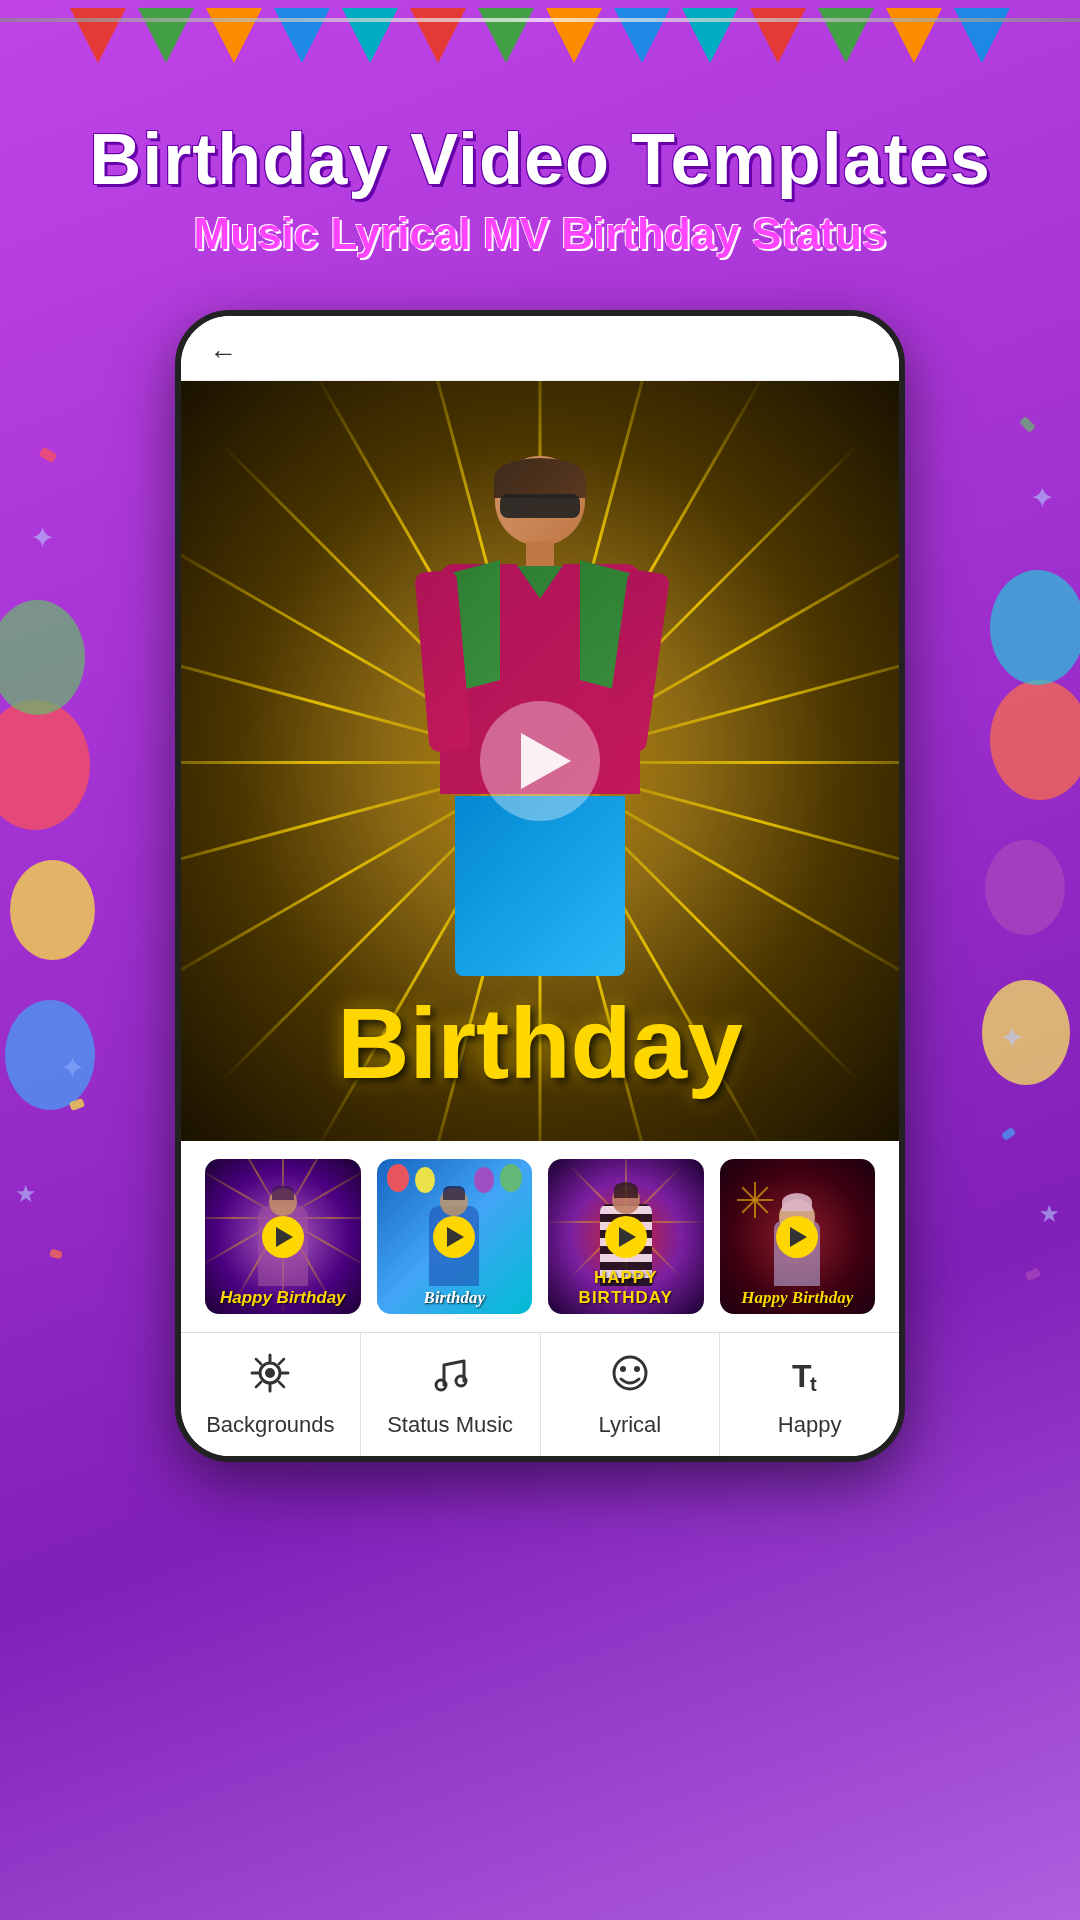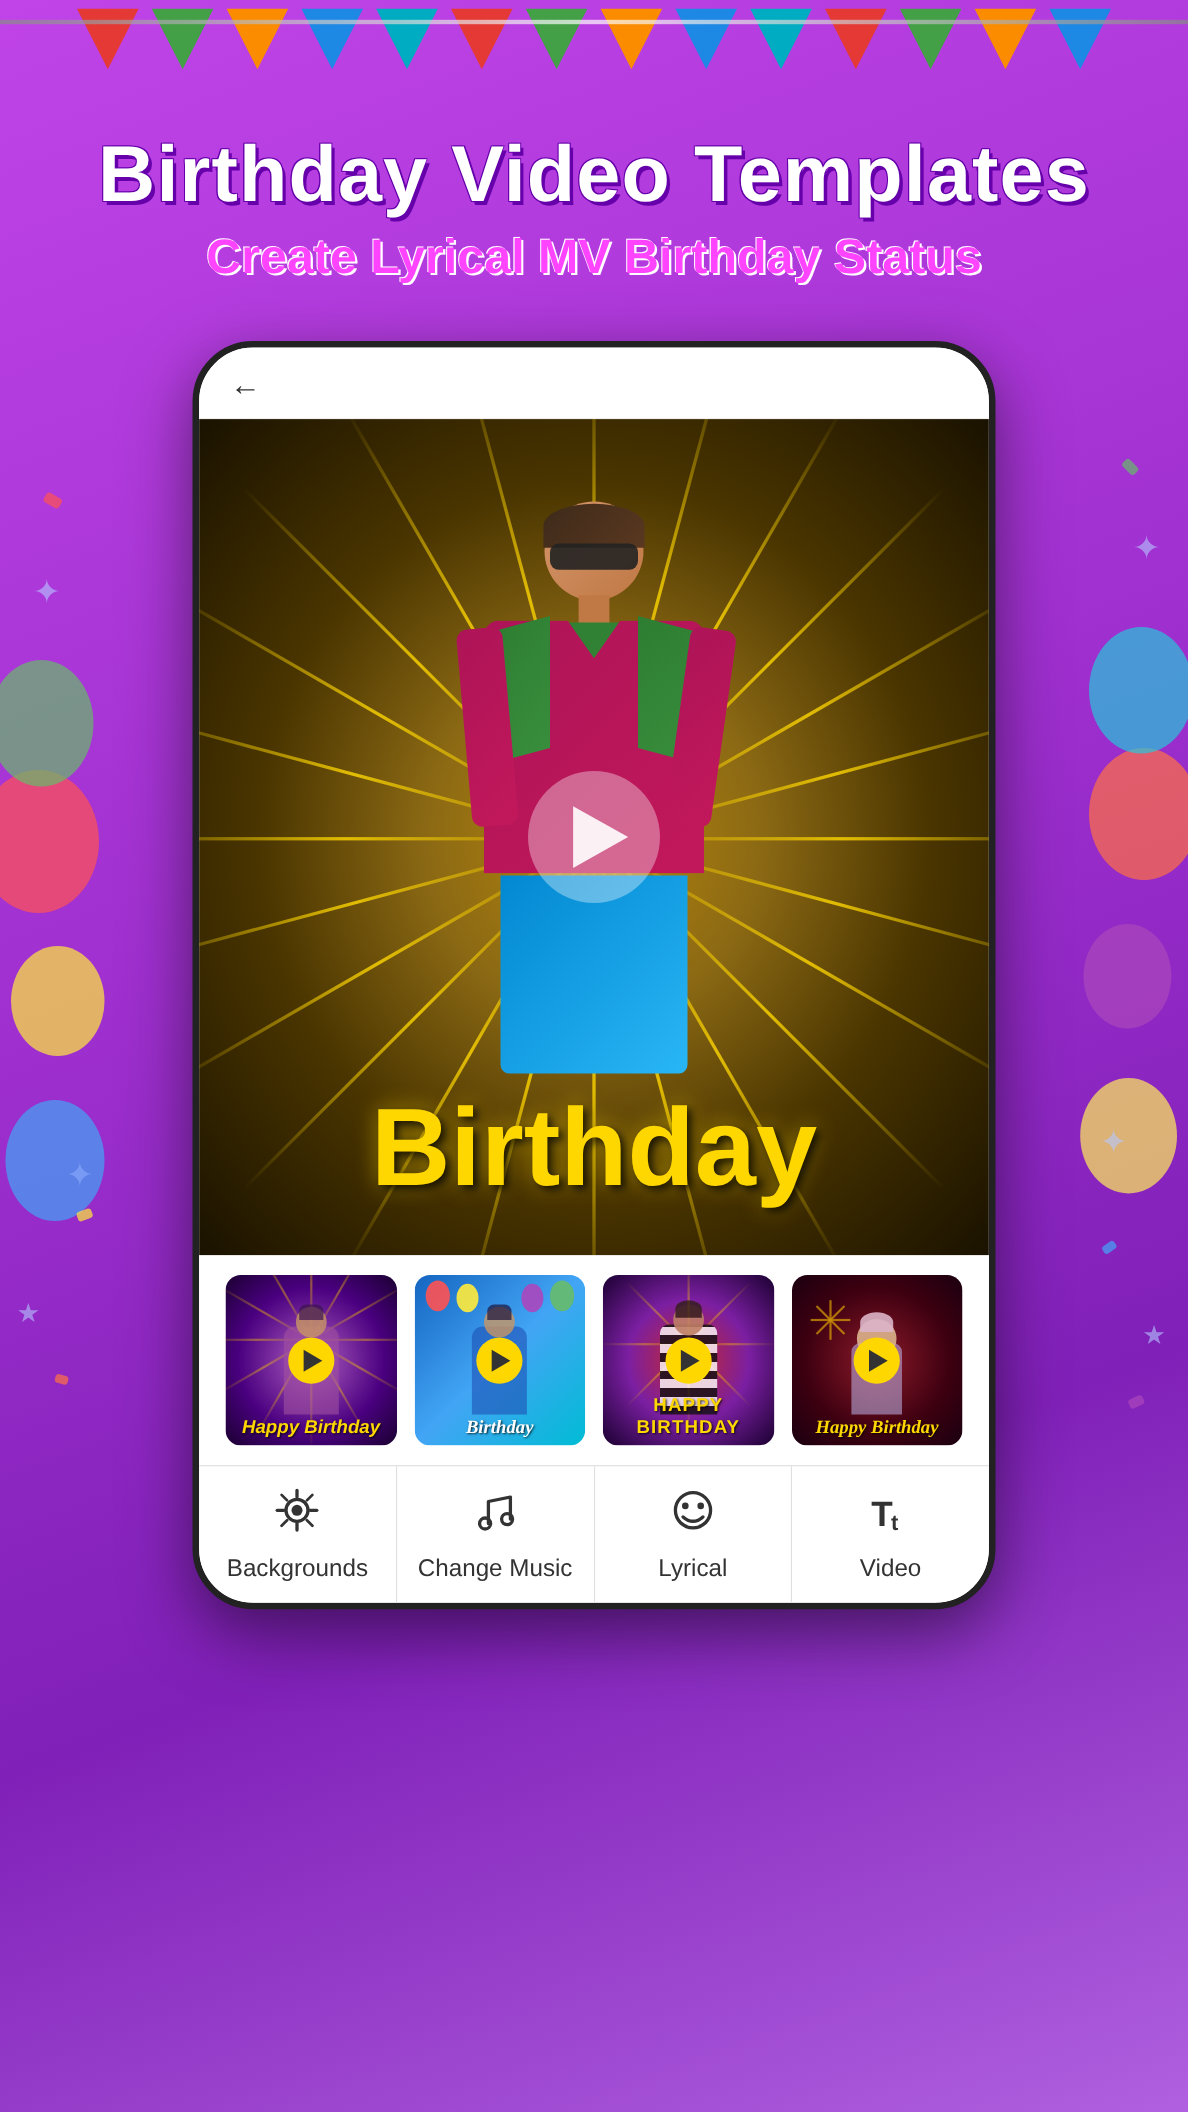--- a/index.html
+++ b/index.html
@@ -383,21 +383,21 @@
   <div class="flag flag-blue"></div>
   <div class="flag flag-teal"></div>
   <div class="flag flag-red"></div>
   <div class="flag flag-green"></div>
   <div class="flag flag-orange"></div>
   <div class="flag flag-blue"></div>
 </div>
 
 <div class="header-area">
   <div class="main-title">Birthday Video Templates</div>
-  <div class="sub-title">Create Lyrical MV Birthday Status</div>
+  <div class="sub-title">Music Lyrical MV Birthday Status</div>
 </div>
 
 <div class="phone-mockup">
 
   <div class="phone-topbar">
     <span class="back-arrow">←</span>
   </div>
 
   <div class="video-area">
 
@@ -584,21 +584,21 @@
     </div>
 
     <div class="toolbar-item">
       <div class="toolbar-icon">
         <svg width="44" height="44" viewBox="0 0 44 44" fill="none">
           <path d="M16 34 L16 14 L36 10 L36 30" stroke="#333" stroke-width="3" stroke-linecap="round" stroke-linejoin="round" fill="none"></path>
           <circle cx="13" cy="34" r="5" stroke="#333" stroke-width="3" fill="none"></circle>
           <circle cx="33" cy="30" r="5" stroke="#333" stroke-width="3" fill="none"></circle>
         </svg>
       </div>
-      <span class="toolbar-label">Change Music</span>
+      <span class="toolbar-label">Status Music</span>
     </div>
 
     <div class="toolbar-item">
       <div class="toolbar-icon">
         <svg width="44" height="44" viewBox="0 0 44 44" fill="none">
           <circle cx="22" cy="22" r="16" stroke="#333" stroke-width="3" fill="none"></circle>
           <circle cx="15" cy="18" r="3" fill="#333"></circle>
           <circle cx="29" cy="18" r="3" fill="#333"></circle>
           <path d="M13 28 Q22 36 31 28" stroke="#333" stroke-width="3" stroke-linecap="round" fill="none"></path>
         </svg>
@@ -606,18 +606,18 @@
       <span class="toolbar-label">Lyrical</span>
     </div>
 
     <div class="toolbar-item">
       <div class="toolbar-icon">
         <svg width="44" height="44" viewBox="0 0 44 44" fill="none">
           <text x="4" y="36" font-family="Arial" font-size="32" font-weight="bold" fill="#333">T</text>
           <text x="22" y="40" font-family="Arial" font-size="20" font-weight="bold" fill="#333">t</text>
         </svg>
       </div>
-      <span class="toolbar-label">Video</span>
+      <span class="toolbar-label">Happy</span>
     </div>
 
   </div>
 
 </div>
 
 </body></html>

